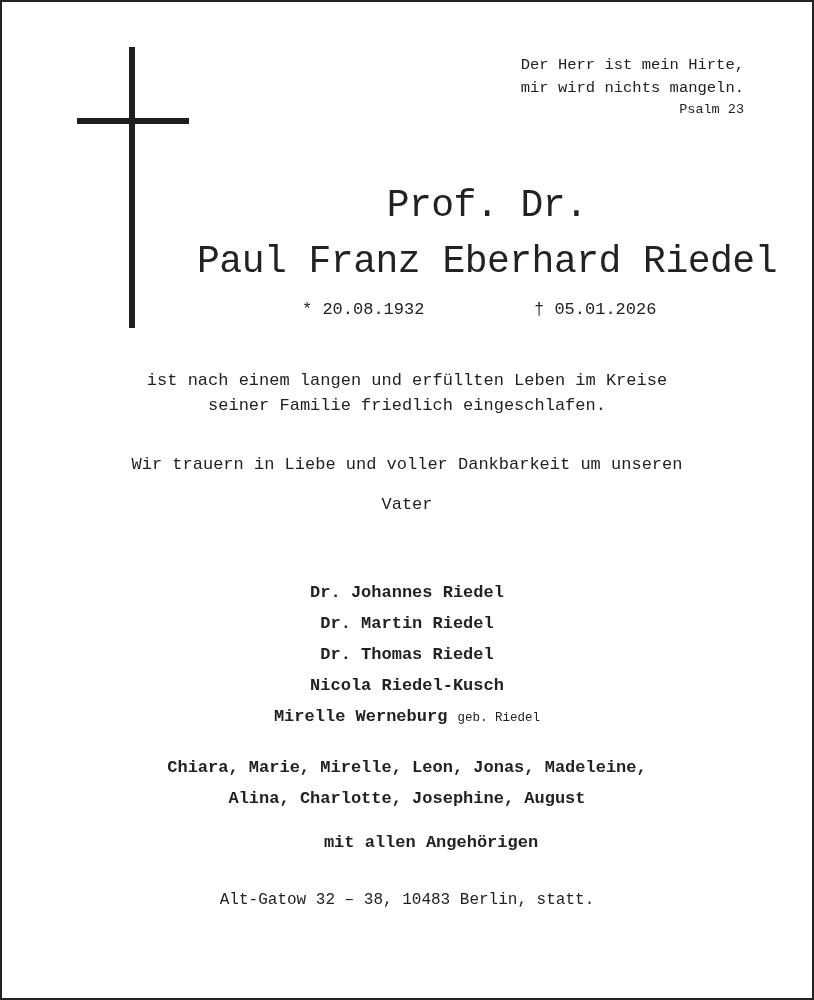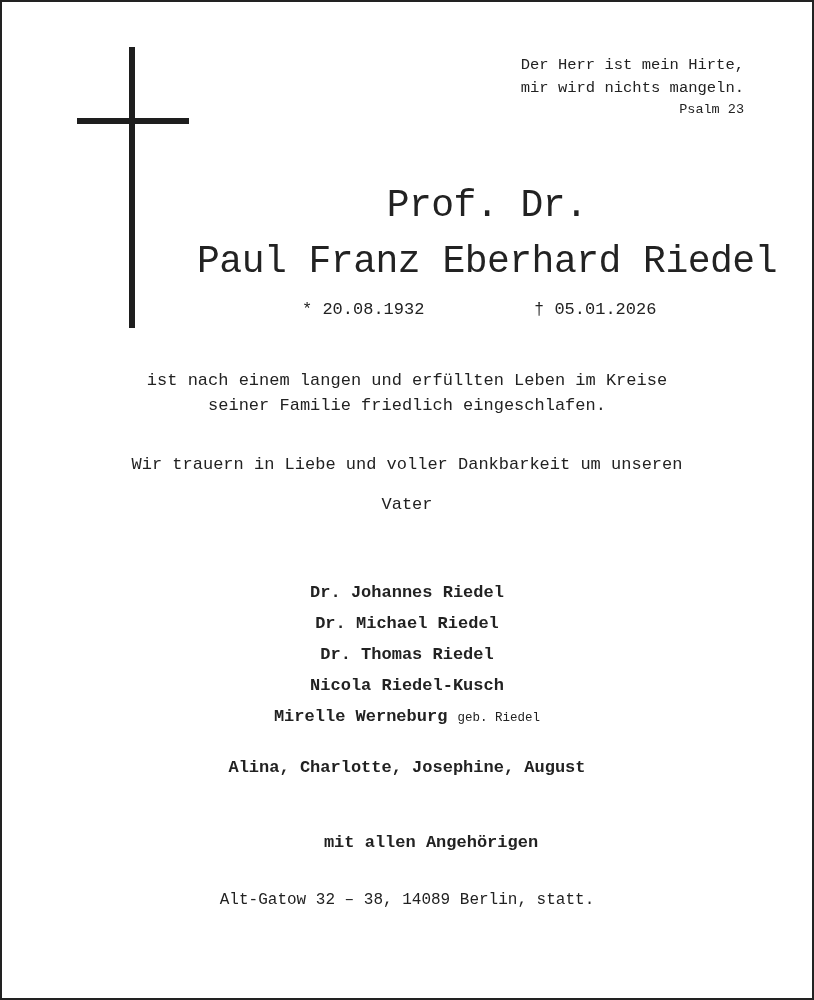--- a/index.html
+++ b/index.html
@@ -44,29 +44,30 @@
   <div class="center para" style="top:366px;">
     <div>ist nach einem langen und erfüllten Leben im Kreise</div>
     <div>seiner Familie friedlich eingeschlafen.</div>
   </div>
 
   <div class="center para" style="top:450px;">Wir trauern in Liebe und voller Dankbarkeit um unseren</div>
   <div class="center para" style="top:490px;">Vater</div>
 
   <div class="center" style="top:535px;margin-top:40px;">
     <div class="bold"><span>Dr. Johannes Riedel</span></div>
-    <div class="bold"><span>Dr. Michael Riedel</span></div>
+    <div class="bold"><span>Dr. Martin Riedel</span></div>
     <div class="bold"><span>Dr. Thomas Riedel</span></div>
     <div class="bold"><span>Nicola Riedel-Kusch</span></div>
     <div class="bold"><span>Mirelle Werneburg</span> <span class="small">geb. Riedel</span></div>
   </div>
 
 
   <div class="center" style="top:750px;">
+    <div class="bold">Chiara, Marie, Mirelle, Leon, Jonas, Madeleine,</div>
     <div class="bold">Alina, Charlotte, Josephine, August</div>
   </div>
 
   <div class="center bold" style="top:825px;padding-left:24px;">mit allen Angehörigen</div>
 
   <div class="center para" style="top:887px;font-size:16px;line-height:23px;">
-    <div>Alt-Gatow 32 – 38, 14089 Berlin, statt.</div>
+    <div>Alt-Gatow 32 – 38, 10483 Berlin, statt.</div>
   </div>
 </div>
 
 </body></html>

